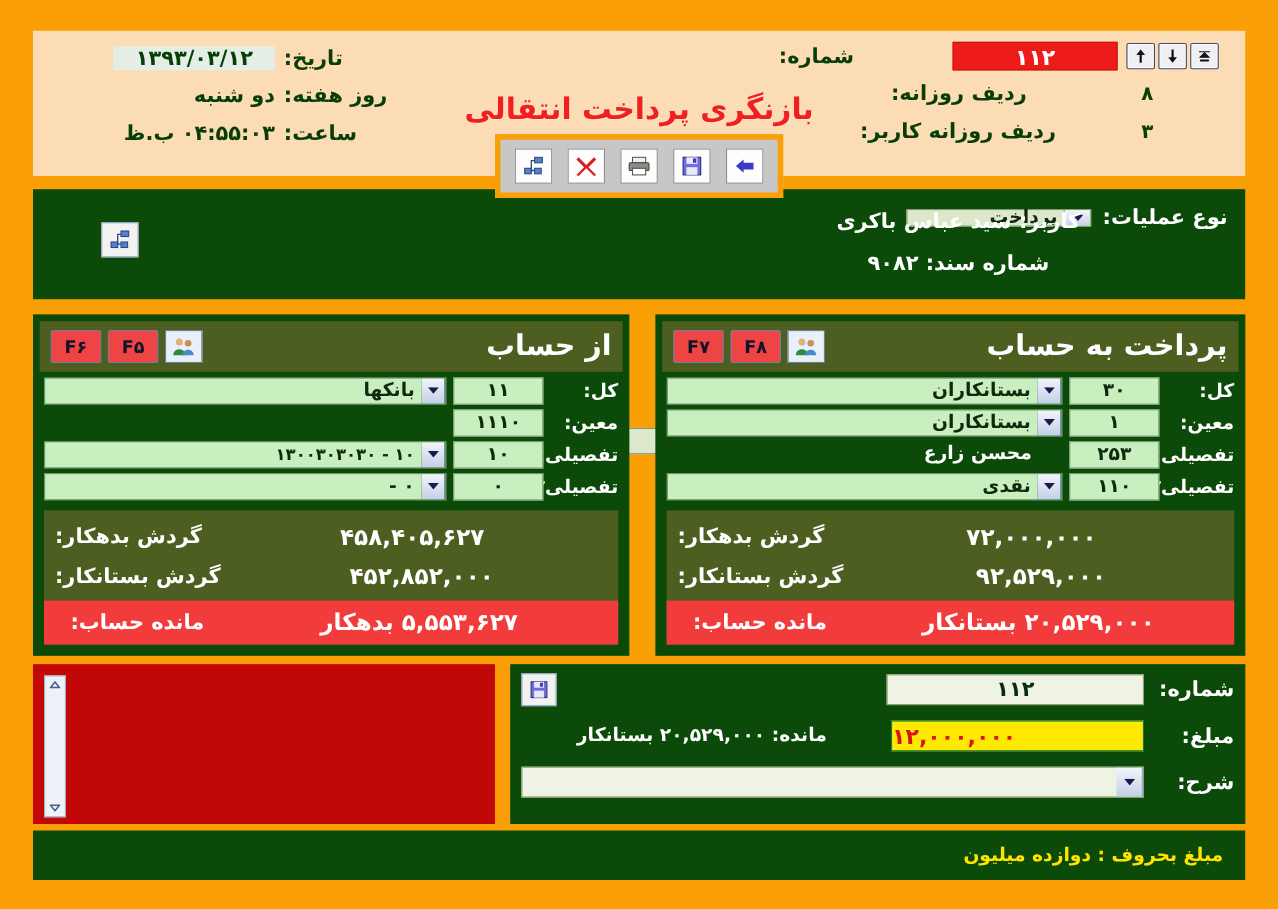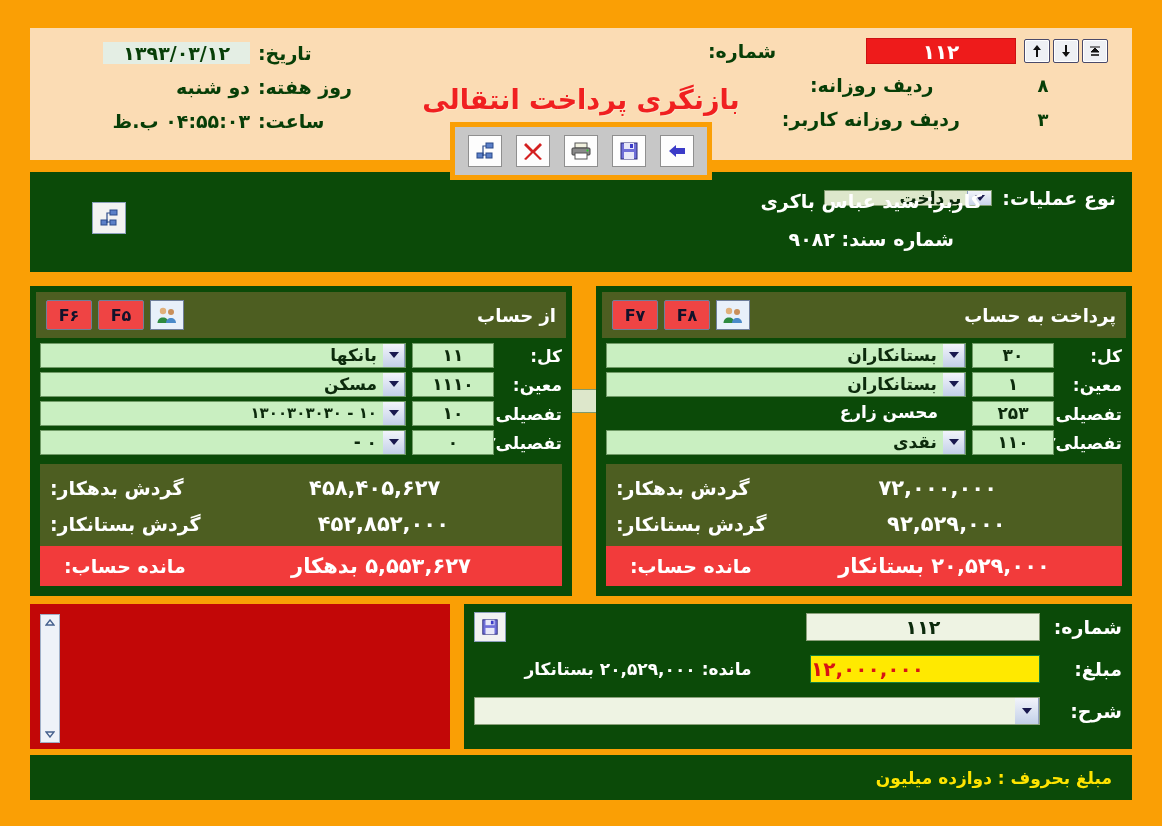--- a/index.html
+++ b/index.html
@@ -128,21 +128,21 @@
     background:#0b4a08;border:2px solid #0b4a08;
     box-sizing:border-box;
   }
   #panel-to{right:30px;width:536px;}
   #panel-from{left:30px;width:542px;}
   .panel-head{
     height:46px;background:#4d5e21;margin:4px;
     display:flex;align-items:center;justify-content:space-between;
     padding:0 10px;box-sizing:border-box;
   }
-  .panel-title{color:#ffffff;font-size:18px;font-weight:bold;margin-left:37px;}
+  .panel-title{color:#ffffff;font-size:26px;font-weight:bold;margin-left:37px;}
   .panel-head-btns{display:flex;gap:6px;align-items:center;}
   .fkey{
     min-width:34px;height:28px;padding:0 5px;background:#ef4444;
     border:1px solid #6f7f9a;border-radius:2px;
     color:#12122a;font-size:16px;font-weight:bold;
     display:flex;align-items:center;justify-content:center;cursor:pointer;
   }
   .people-btn{
     width:32px;height:28px;background:#e8f0fa;border:1px solid #6f7f9a;
     display:flex;align-items:center;justify-content:center;cursor:pointer;
@@ -481,28 +481,20 @@
             <svg width="10" height="7" viewBox="0 0 10 7">
                 <path d="M0 0h10L5 6z" fill="#19194f"></path>
               </svg>
           </div>
           <div class="name">بانکها</div>
         </div>
       </div>
       <div class="arow">
         <div class="lab">معین:</div>
         <div class="code">۱۱۱۰</div>
-        <div class="namewrap bordered">
-          <div class="ddarrow">
-            <svg width="10" height="7" viewBox="0 0 10 7">
-                <path d="M0 0h10L5 6z" fill="#19194f"></path>
-              </svg>
-          </div>
-          <div class="name">مسکن</div>
-        </div>
       </div>
       <div class="arow">
         <div class="lab">تفصیلی:</div>
         <div class="code">۱۰</div>
         <div class="namewrap bordered">
           <div class="ddarrow">
             <svg width="10" height="7" viewBox="0 0 10 7">
                 <path d="M0 0h10L5 6z" fill="#19194f"></path>
               </svg>
           </div>

